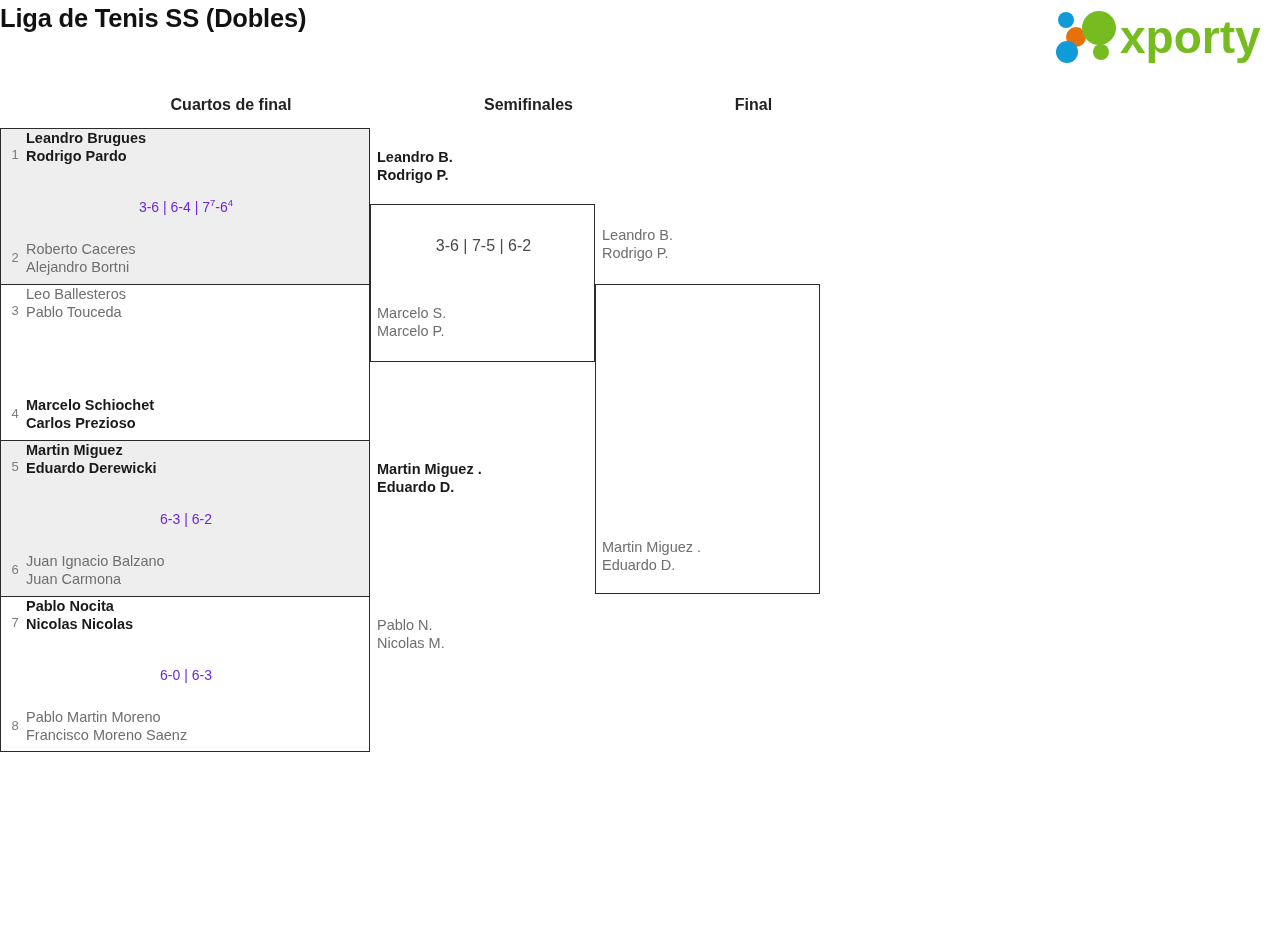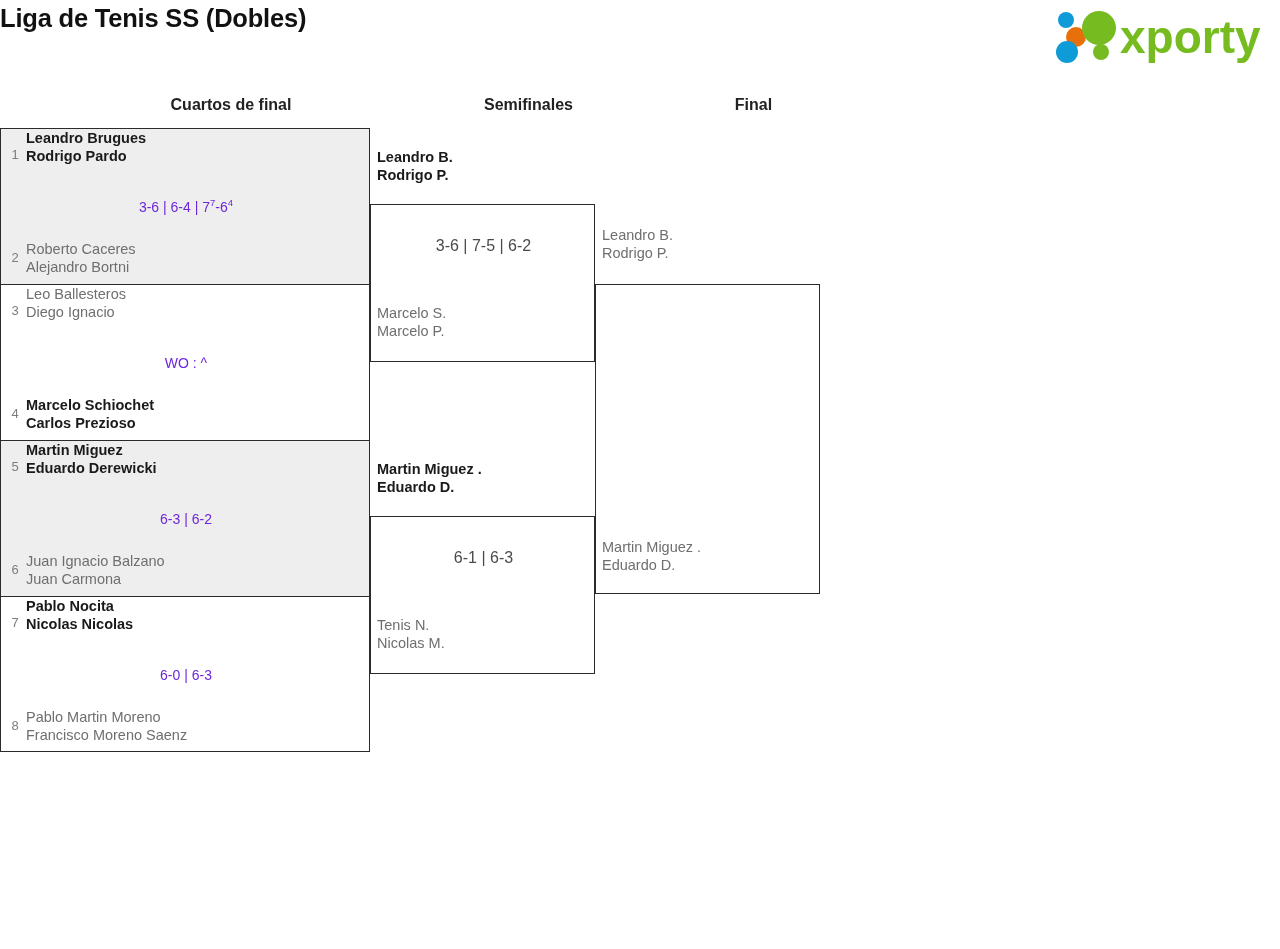--- a/index.html
+++ b/index.html
@@ -233,24 +233,21 @@
     <div class="team team-bottom loser">
       <span class="pname">Roberto Caceres</span>
       <span class="pname">Alejandro Bortni</span>
     </div>
   </div>
 
   <div class="qf-block qf-b2 plain">
     <div class="seed seed-top">3</div>
     <div class="team team-top loser">
       <span class="pname">Leo Ballesteros</span>
-      <span class="pname">Diego Ignacio</span>
-    </div>
-    <div class="qf-score">
-      <span>WO : ^</span>
+      <span class="pname">Pablo Touceda</span>
     </div>
     <div class="seed seed-bottom">4</div>
     <div class="team team-bottom winner">
       <span class="pname">Marcelo Schiochet</span>
       <span class="pname">Carlos Prezioso</span>
     </div>
   </div>
 
   <div class="qf-block qf-b3 shaded">
     <div class="seed seed-top">5</div>
@@ -293,25 +290,22 @@
   </div>
   <div class="sf-team sf-t2 loser">
     <span class="pname">Marcelo S.</span>
     <span class="pname">Marcelo P.</span>
   </div>
 
   <div class="sf-team sf-t3 winner">
     <span class="pname">Martin Miguez .</span>
     <span class="pname">Eduardo D.</span>
   </div>
-  <div class="sf-box sf-box-2">
-    <div class="sf-score">6-1 | 6-3</div>
-  </div>
   <div class="sf-team sf-t4 loser">
-    <span class="pname">Tenis N.</span>
+    <span class="pname">Pablo N.</span>
     <span class="pname">Nicolas M.</span>
   </div>
 
   <div class="final-team f-t1 loser">
     <span class="pname">Leandro B.</span>
     <span class="pname">Rodrigo P.</span>
   </div>
   <div class="final-box">
     <div class="final-score"></div>
   </div>

